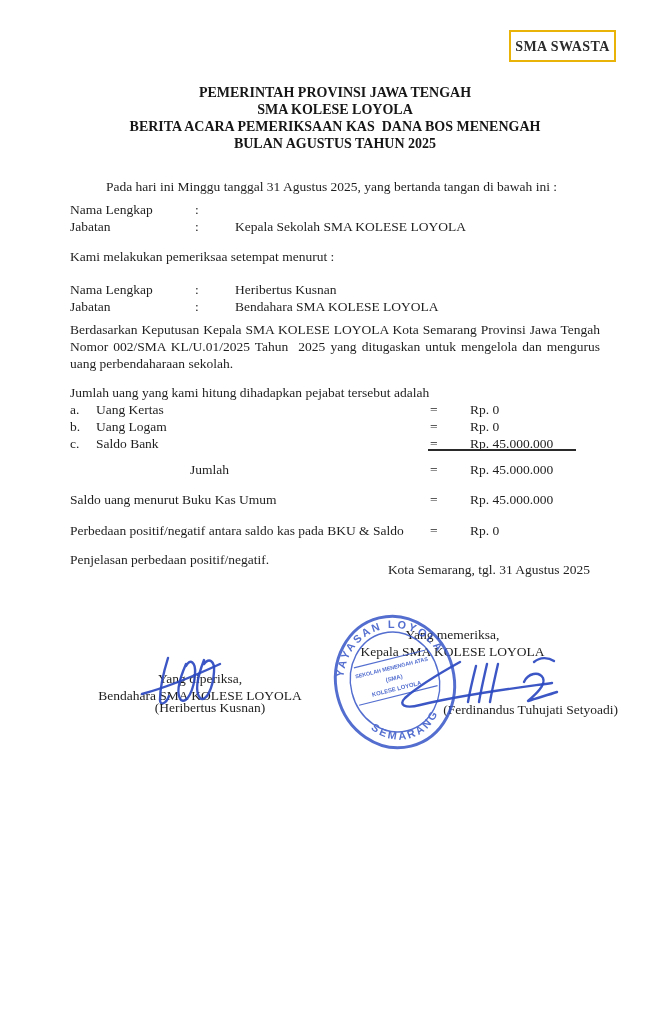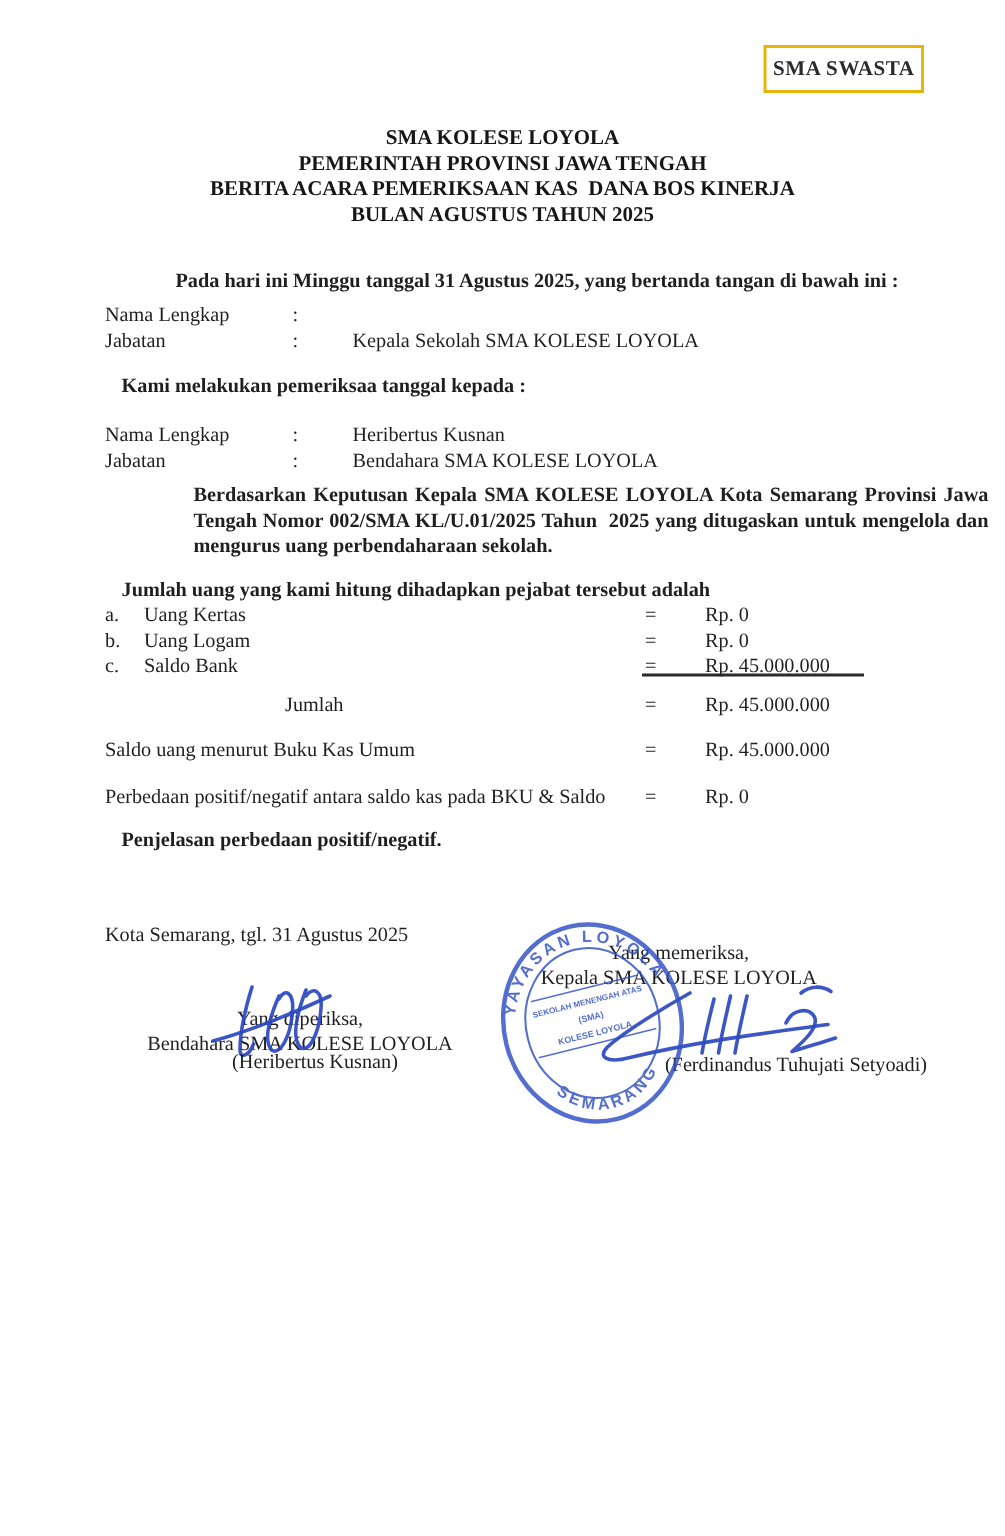--- a/index.html
+++ b/index.html
@@ -17,41 +17,41 @@
   .badge {
     top:30px; left:509px; width:107px; height:32px;
     border:2px solid #eab308; display:flex; align-items:center; justify-content:center;
     font-size:14px; font-weight:600; letter-spacing:0.4px; color:#2b2b2b;
   }
 
   
   .title-block { top:84px; left:0; width:670px; text-align:center; font-weight:700; font-size:14px; line-height:17px; color:#161616; }
 
   
-  .para { left:81px; width:530px;font-weight:bold; }
+  .para { left:70px; width:530px; }
   .indent { text-indent:36px; }
-  .justify { text-align:justify;margin-left:48px; }
+  .justify { text-align:justify; }
 
   
   .kv { left:70px; width:530px; }
   .kv-row { display:grid; grid-template-columns:125px 40px 1fr; line-height:17px; }
 
   
   .cash-row { display:grid; grid-template-columns:26px 334px 40px 1fr; line-height:17px; }
 
   
   .vrow { left:70px; width:530px; height:17px; }
   .vrow .c-label { position:absolute; left:0; }
   .vrow .c-label.ind { left:120px; }
   .vrow .c-eq { position:absolute; left:360px; }
   .vrow .c-val { position:absolute; left:400px; }
 
   .sum-line { top:449px; left:428px; width:148px; border-top:2px solid #2a2a2a; height:0; }
 
-  .date-line { top:614px; left:70px; width:520px; }
+  .date-line { top:561px; left:70px; width:520px; text-align:right; }
 
   
   .sig-head-left { top:626px; left:70px; width:260px; text-align:center;margin-top:44px; }
   .sig-head-right { top:626px; left:320px; width:265px; text-align:center; }
   .sig-name-left { top:699px; left:70px; width:280px; text-align:center; }
   .sig-name-right { top:701px; left:348px; width:270px; text-align:right; }
 
   .sig-svg { position:absolute; }
   .sig-svg path { fill:none; stroke:#2b49c0; stroke-width:2.4; stroke-linecap:round; stroke-linejoin:round; opacity:0.92; }
 
@@ -68,41 +68,41 @@
 </head>
 <body>
 
 <div class="page">
 
   <div class="abs badge">
     <span>SMA SWASTA</span>
   </div>
 
   <div class="abs title-block">
+    <div>PEMERINTAH PROVINSI JAWA TENGAH</div>
     <div>SMA KOLESE LOYOLA</div>
-    <div>PEMERINTAH PROVINSI JAWA TENGAH</div>
-    <div class="prews">BERITA ACARA PEMERIKSAAN KAS  DANA BOS KINERJA</div>
+    <div class="prews">BERITA ACARA PEMERIKSAAN KAS  DANA BOS MENENGAH</div>
     <div>BULAN AGUSTUS TAHUN 2025</div>
   </div>
 
   <p class="abs para indent" style="top:178px">Pada hari ini Minggu tanggal 31 Agustus 2025, yang bertanda tangan di bawah ini :</p>
 
   <div class="abs kv" style="top:201px">
     <div class="kv-row">
       <span>Nama Lengkap</span>
       <span>:</span>
     </div>
     <div class="kv-row">
       <span>Jabatan</span>
       <span>:</span>
       <span>Kepala Sekolah SMA KOLESE LOYOLA</span>
     </div>
   </div>
 
-  <p class="abs para" style="top:248px">Kami melakukan pemeriksaa tanggal kepada :</p>
+  <p class="abs para" style="top:248px">Kami melakukan pemeriksaa setempat menurut :</p>
 
   <div class="abs kv" style="top:281px">
     <div class="kv-row">
       <span>Nama Lengkap</span>
       <span>:</span>
       <span>Heribertus Kusnan</span>
     </div>
     <div class="kv-row">
       <span>Jabatan</span>
       <span>:</span>

